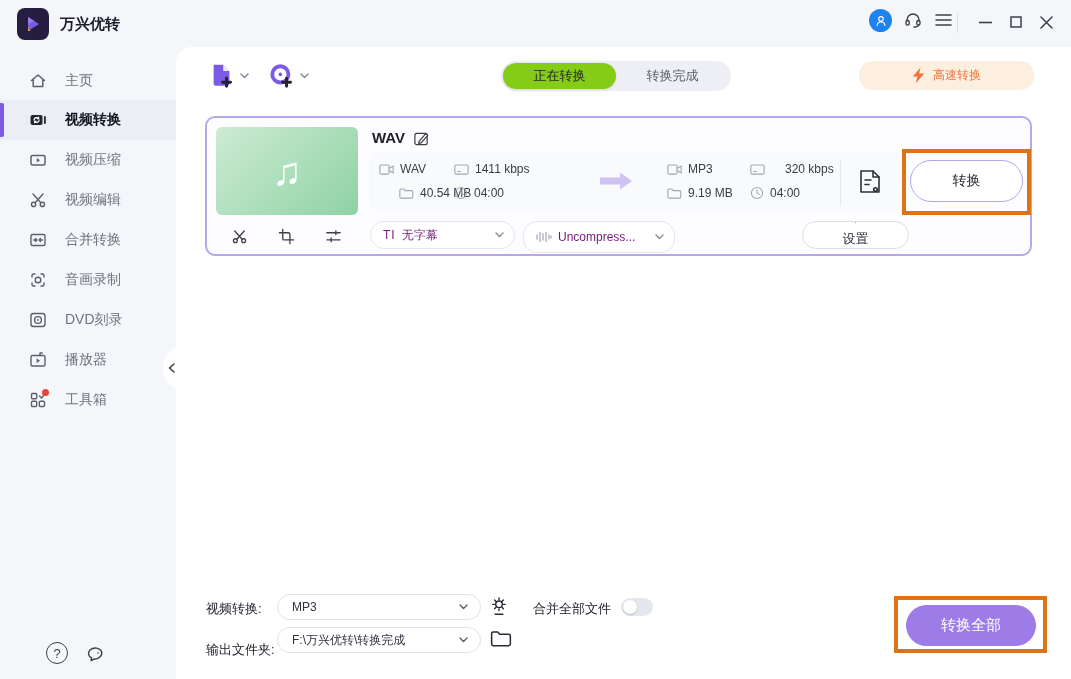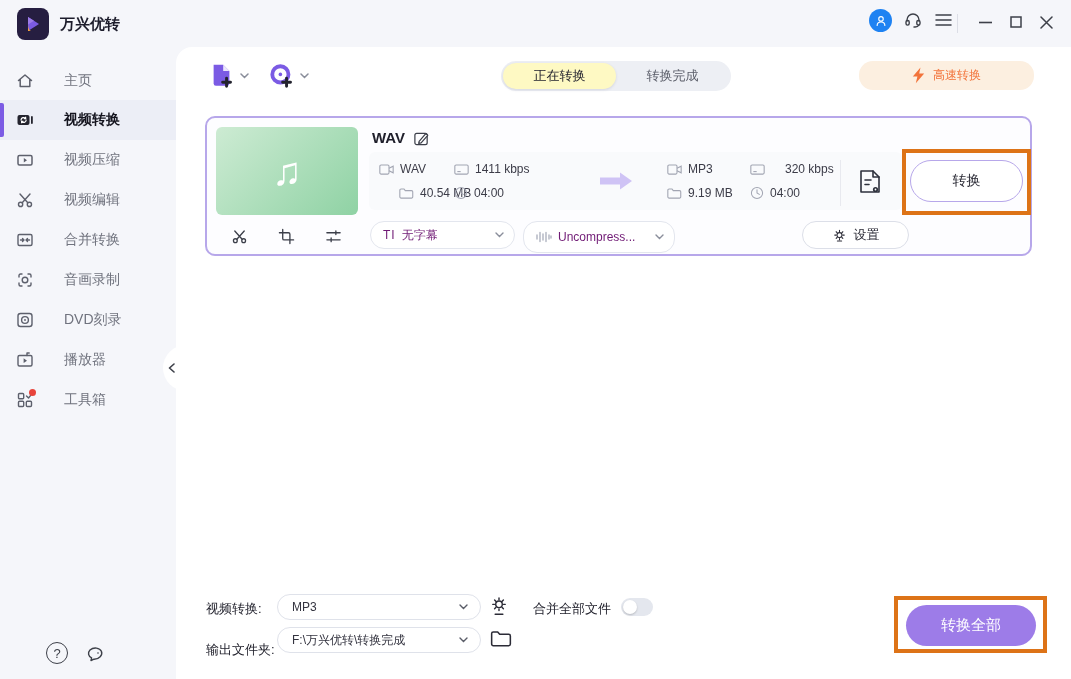--- a/index.html
+++ b/index.html
@@ -15,36 +15,36 @@
 
   
   #titlebar { left:0; top:0; width:1071px; height:47px; }
   .app-logo { left:17px; top:8px; width:32px; height:32px; border-radius:8px; background:#261e41; display:flex; align-items:center; justify-content:center; }
   .app-title { left:60px; top:15px; font-size:15px; font-weight:bold; color:#1c1c2b; }
   .tb-icon { width:24px; height:24px; display:flex; align-items:center; justify-content:center; cursor:pointer; color:#3d4049; }
   .avatar { left:869px; top:9px; width:23px; height:23px; border-radius:50%; display:flex; align-items:center; justify-content:center; }
   .tb-sep { left:957px; top:14px; width:1px; height:19px; background:#dcdee6; }
 
   
-  .side-item { position:absolute; left:0; width:176px; height:40px; display:flex; align-items:center; gap:30px; padding-left:16px; color:#70737e; font-size:14px; cursor:pointer; }
+  .side-item { position:absolute; left:0; width:176px; height:40px; display:flex; align-items:center; gap:18px; padding-left:29px; color:#70737e; font-size:14px; cursor:pointer; }
   .side-item .si-icon { width:18px; height:18px; color:#5d606c; }
   .side-item.active { background:#eceef6; color:#15151f; font-weight:bold; }
   .side-item.active .si-icon { color:#23232e; }
   .side-item.active::before { content:""; position:absolute; left:0; top:3px; bottom:3px; width:4px; background:#7b5be4; border-radius:0 2px 2px 0; }
   .badge-dot { position:absolute; width:7px; height:7px; border-radius:50%; background:#e8443c; }
 
   
   #main { left:176px; top:47px; width:895px; height:632px; background:#ffffff; border-radius:16px 0 0 0; }
   .collapse-handle { left:163px; top:345px; width:24px; height:46px; background:#ffffff; border-radius:23px 0 0 23px; cursor:pointer; display:flex; align-items:center; padding-left:5px; }
 
   
   .chev { color:#8a8e9b; }
   .tabs { left:501px; top:61px; width:230px; height:30px; background:#edeff4; border-radius:15px; display:flex; padding:2px; }
   .tab { flex:1; display:flex; align-items:center; justify-content:center; font-size:13px; color:#5a5d68; border-radius:13px; cursor:pointer; }
-  .tab.active { background:#fef9c3; color:#23232e; box-shadow:0 1px 3px rgba(40,40,70,.12); }
+  .tab.active { background:#84cc16; color:#23232e; box-shadow:0 1px 3px rgba(40,40,70,.12); }
   .speed-pill { left:859px; top:61px; width:175px; height:29px; background:#fcefe0; border-radius:14px; display:flex; align-items:center; justify-content:center; gap:8px; cursor:pointer; }
   .speed-pill span { font-size:12px; color:#f2733a; }
 
   
   #card { left:205px; top:116px; width:827px; height:140px; background:#fdfdff; border:2px solid #b7a7ea; border-radius:10px; }
   .thumb { left:9px; top:9px; width:142px; height:88px; border-radius:6px; background:linear-gradient(135deg,#cdebd3 0%,#8fd2a4 100%); display:flex; align-items:center; justify-content:center; }
   .note-glyph { color:#ffffff; font-size:40px; line-height:1; }
   .strip-icon { width:18px; height:18px; color:#3c3f4a; cursor:pointer; }
   .card-title { left:165px; top:11px; font-size:15px; font-weight:bold; color:#20202c; }
   .info-panel { left:162px; top:34px; width:533px; height:58px; background:#f9fafc; border-radius:6px; }
@@ -399,21 +399,21 @@
       <path d="M1 4 v4 M4 1.5 v9 M7 3 v6 M10 1.5 v9 M13 4 v4 M15 5 v2"></path>
     </svg>
     <span class="drop-label" style="flex:1; white-space:nowrap; overflow:hidden;">Uncompress...</span>
     <span class="chev">
       <svg width="9" height="6" viewBox="0 0 9 6">
           <path d="M1 1 L4.5 4.5 L8 1" fill="none" stroke="currentColor" stroke-width="1.4" stroke-linecap="round"></path>
         </svg>
     </span>
   </div>
 
-  <div class="abs pill-btn" style="left:595px; top:103px; width:107px; height:28px; justify-content:center; gap:7px; border-color:#dcdfe8;">
+  <div class="abs pill-btn" style="left:595px; top:103px; width:107px; height:28px; justify-content:center; gap:7px; border-color:#dcdfe8;flex-direction:column;">
     <svg width="15" height="15" viewBox="0 0 18 18" fill="none" stroke="#2b2b36" stroke-width="1.3" stroke-linecap="round">
       <circle cx="9" cy="8.5" r="3"></circle>
       <path d="M9 2.8 v1.6 M9 12.6 v1.6 M3.3 8.5 h1.6 M13.1 8.5 h1.6 M5 4.5 l1.1 1.1 M11.9 11.4 l1.1 1.1 M13 4.5 l-1.1 1.1 M6.1 11.4 L5 12.5"></path>
       <path d="M6.5 15.5 h5"></path>
     </svg>
     <span style="font-size:13px; color:#2b2b36;">设置</span>
   </div>
 </div>
 
 <div class="abs f-label" style="left:206px; top:600px;">视频转换:</div>

